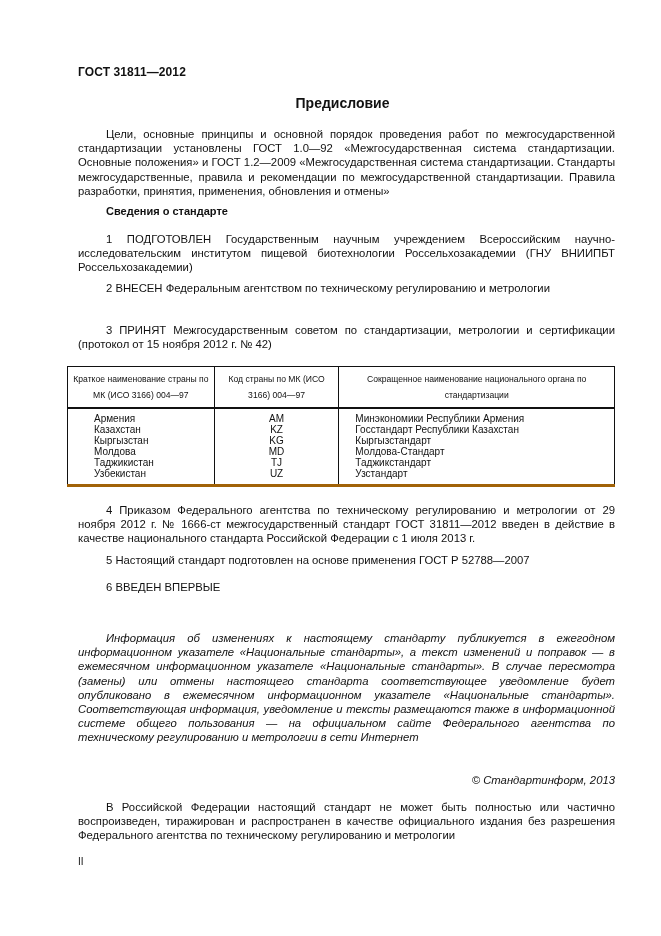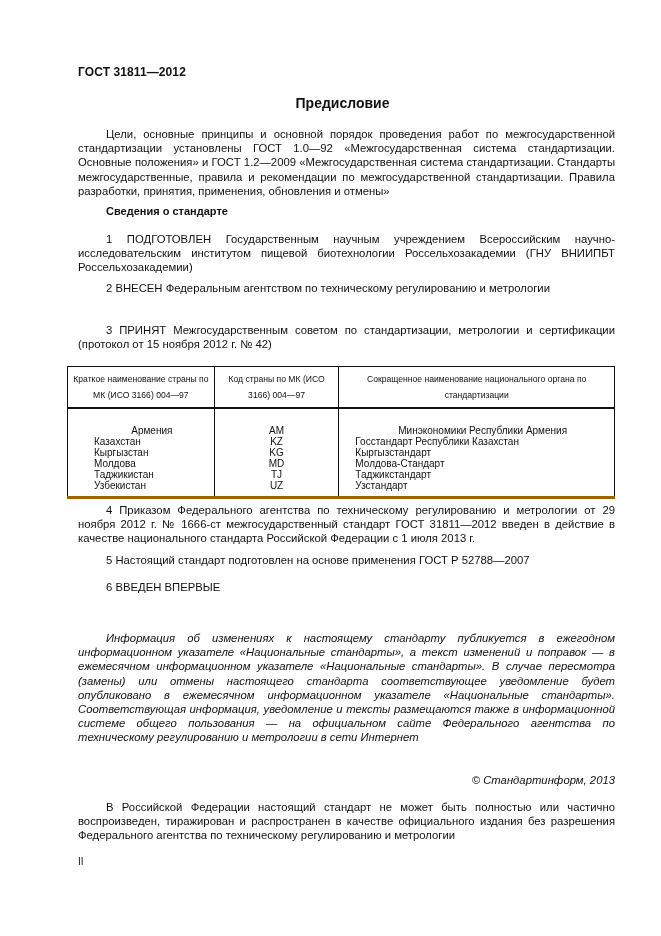--- a/index.html
+++ b/index.html
@@ -26,21 +26,21 @@
     }
     table.votes th {
       font-weight: normal; text-align: center; line-height: 16px;
       border: 1px solid #111; border-bottom: 2px solid #111;
       padding: 4px 2px 4px 2px; height: 25px; vertical-align: middle;
     }
     table.votes td {
       border-left: 1px solid #111; border-right: 1px solid #111;
       font-size: 10px; line-height: 11px; padding: 0 4px; white-space: nowrap;
     }
-    table.votes tr.first td { padding-top: 16px; text-align: center; }
+    table.votes tr.first td { padding-top: 4px; }
     table.votes tr.last td { padding-bottom: 5px; border-bottom: 3px solid #a16207; }
     table.votes td.c1 { padding-left: 26px; }
     table.votes td.c2 { text-align: center; }
     table.votes td.c3 { padding-left: 16px; }
     .page-num { left: 78px; top: 856px; font-size: 10px; }
   </style>
 </head>
 <body>
 
 <div class="page">

